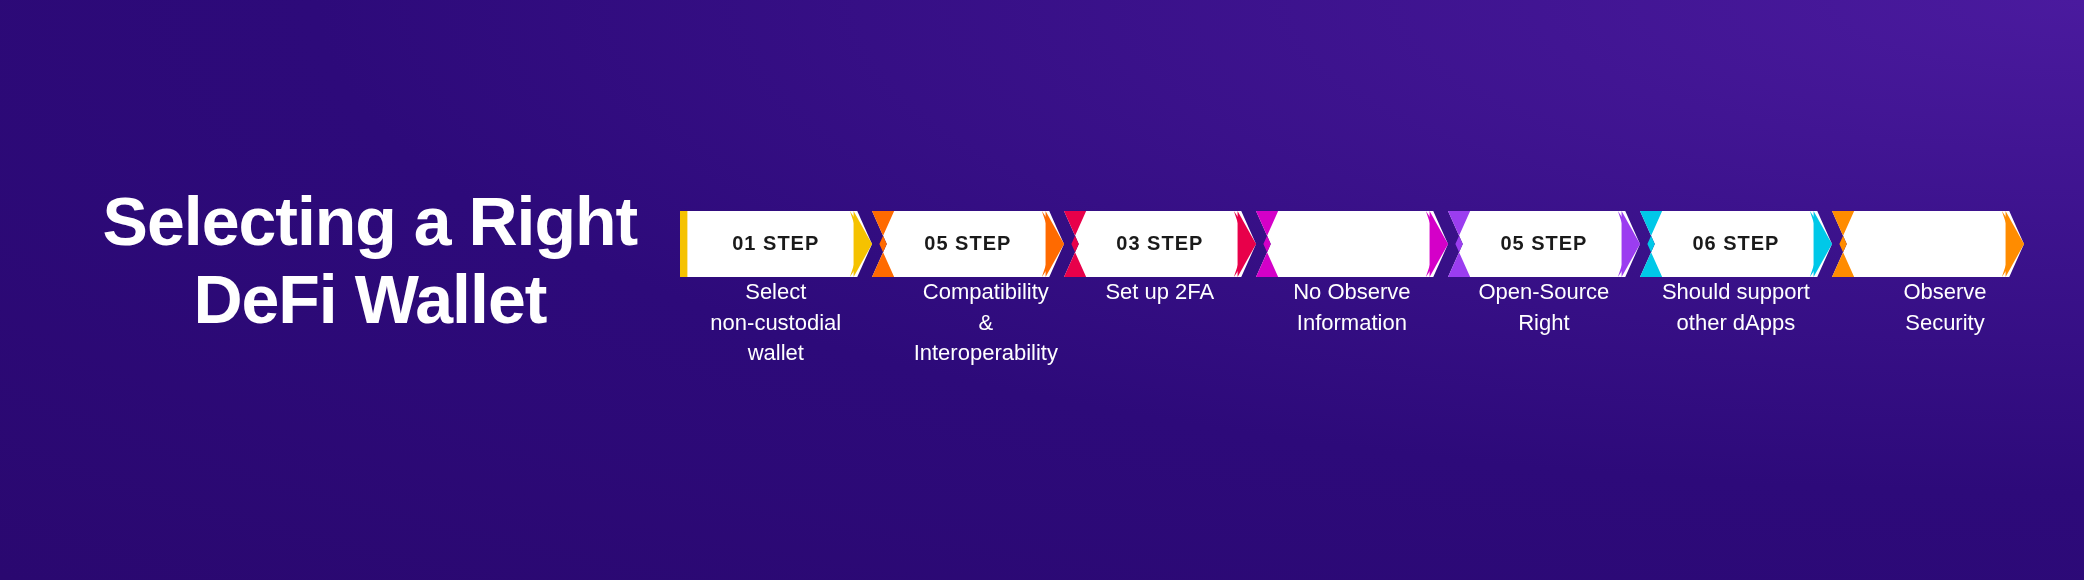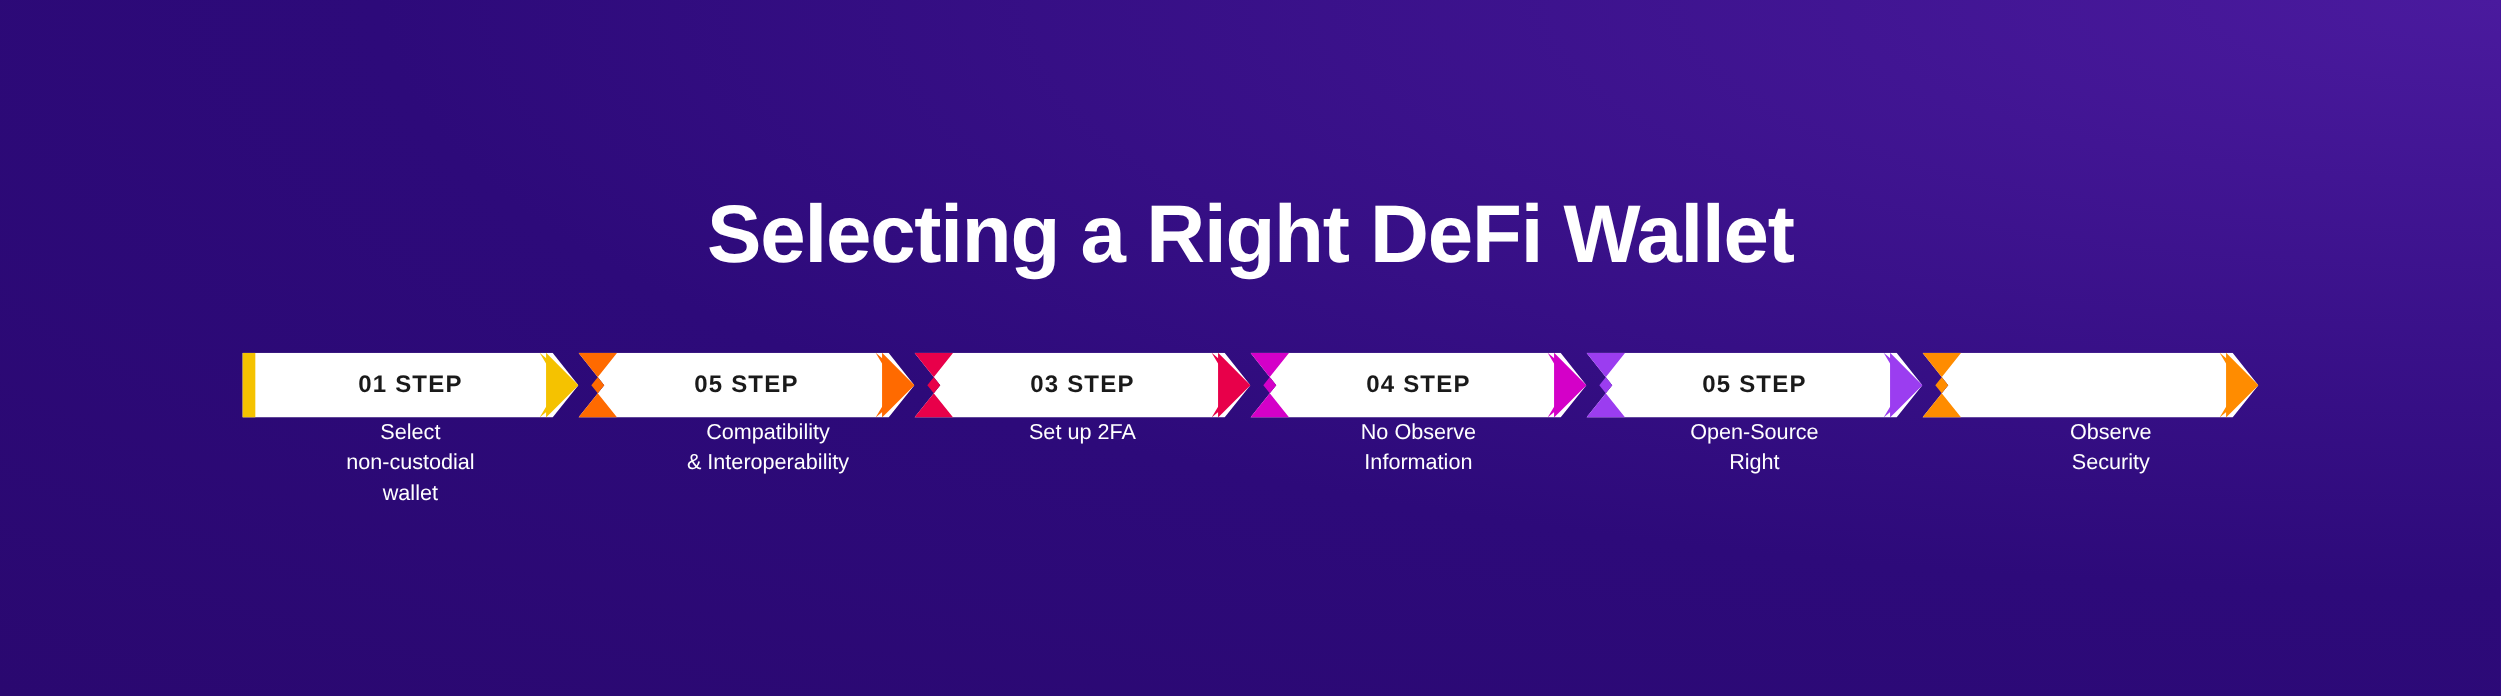--- a/index.html
+++ b/index.html
@@ -14,21 +14,21 @@
       background-color: #3a0d8f;
       font-family: 'Arial', sans-serif;
       overflow: hidden;
     }
 
     .page-container {
       width: 100%;
       height: 100%;
       background: radial-gradient(ellipse at top right, #4a1a9e 0%, #2d0a7a 60%, #2a0870 100%);
       display: flex;
-      flex-direction: column;
+      flex-direction: row;
       align-items: center;
       justify-content: center;
       padding: 30px 60px;
     }
 
     .main-title {
       color: #ffffff;
       font-size: 68px;
       font-weight: 900;
       text-align: center;
@@ -47,30 +47,30 @@
     .step-item {
       display: flex;
       flex-direction: column;
       align-items: center;
       flex: 1;
       max-width: 280px;
     }
 
     .step-description {
       color: #ffffff;
-      font-size: 18px;
+      font-size: 22px;
       font-weight: 500;
       text-align: center;
       line-height: 1.4;
     }
 
     .arrow-container {
       position: relative;
       width: 100%;
-      height: 54px;
+      height: 66px;
       display: flex;
       align-items: center;
     }
 
     .arrow-bg {
       position: absolute;
       top: 0;
       left: 0;
       width: 100%;
       height: 100%;
@@ -134,21 +134,20 @@
         <div class="step-description" style="white-space: pre-line;">Set up 2FA</div>
       </div>
       <div class="step-item">
         <div class="arrow-container">
           <svg class="arrow-bg" viewBox="0 0 260 54" preserveAspectRatio="none">
             <polygon points="0,0 240,0 260,27 240,54 0,54 20,27" fill="white"></polygon>
             <polygon points="0,0 30,0 10,27 30,54 0,54 20,27" fill="#d400c8"></polygon>
             <polygon points="230,0 260,27 230,54 245,27" fill="#d400c8"></polygon>
             <polygon points="235,0 260,27 235,54" fill="#d400c8"></polygon>
           </svg>
-          <div class="arrow-text">04 STEP</div>
         </div>
         <div class="step-description" style="white-space: pre-line;">No Observe
 Information</div>
       </div>
       <div class="step-item">
         <div class="arrow-container">
           <svg class="arrow-bg" viewBox="0 0 260 54" preserveAspectRatio="none">
             <polygon points="0,0 240,0 260,27 240,54 0,54 20,27" fill="white"></polygon>
             <polygon points="0,0 30,0 10,27 30,54 0,54 20,27" fill="#9b3df0"></polygon>
             <polygon points="230,0 260,27 230,54 245,27" fill="#9b3df0"></polygon>
@@ -156,20 +155,33 @@
           </svg>
           <div class="arrow-text">05 STEP</div>
         </div>
         <div class="step-description" style="white-space: pre-line;">Open-Source
 Right</div>
       </div>
       <div class="step-item">
         <div class="arrow-container">
           <svg class="arrow-bg" viewBox="0 0 260 54" preserveAspectRatio="none">
             <polygon points="0,0 240,0 260,27 240,54 0,54 20,27" fill="white"></polygon>
+            <polygon points="0,0 30,0 10,27 30,54 0,54 20,27" fill="#00c8e8"></polygon>
+            <polygon points="230,0 260,27 230,54 245,27" fill="#00c8e8"></polygon>
+            <polygon points="235,0 260,27 235,54" fill="#00c8e8"></polygon>
+          </svg>
+          <div class="arrow-text">06 STEP</div>
+        </div>
+        <div class="step-description" style="white-space: pre-line;">Should support
+other dApps</div>
+      </div>
+      <div class="step-item">
+        <div class="arrow-container">
+          <svg class="arrow-bg" viewBox="0 0 260 54" preserveAspectRatio="none">
+            <polygon points="0,0 240,0 260,27 240,54 0,54 20,27" fill="white"></polygon>
             <polygon points="0,0 30,0 10,27 30,54 0,54 20,27" fill="#ff8c00"></polygon>
             <polygon points="230,0 260,27 230,54 245,27" fill="#ff8c00"></polygon>
             <polygon points="235,0 260,27 235,54" fill="#ff8c00"></polygon>
           </svg>
         </div>
         <div class="step-description" style="white-space: pre-line; margin-left: 34px;">Observe
 Security</div>
       </div>
     </div>
 </div>

